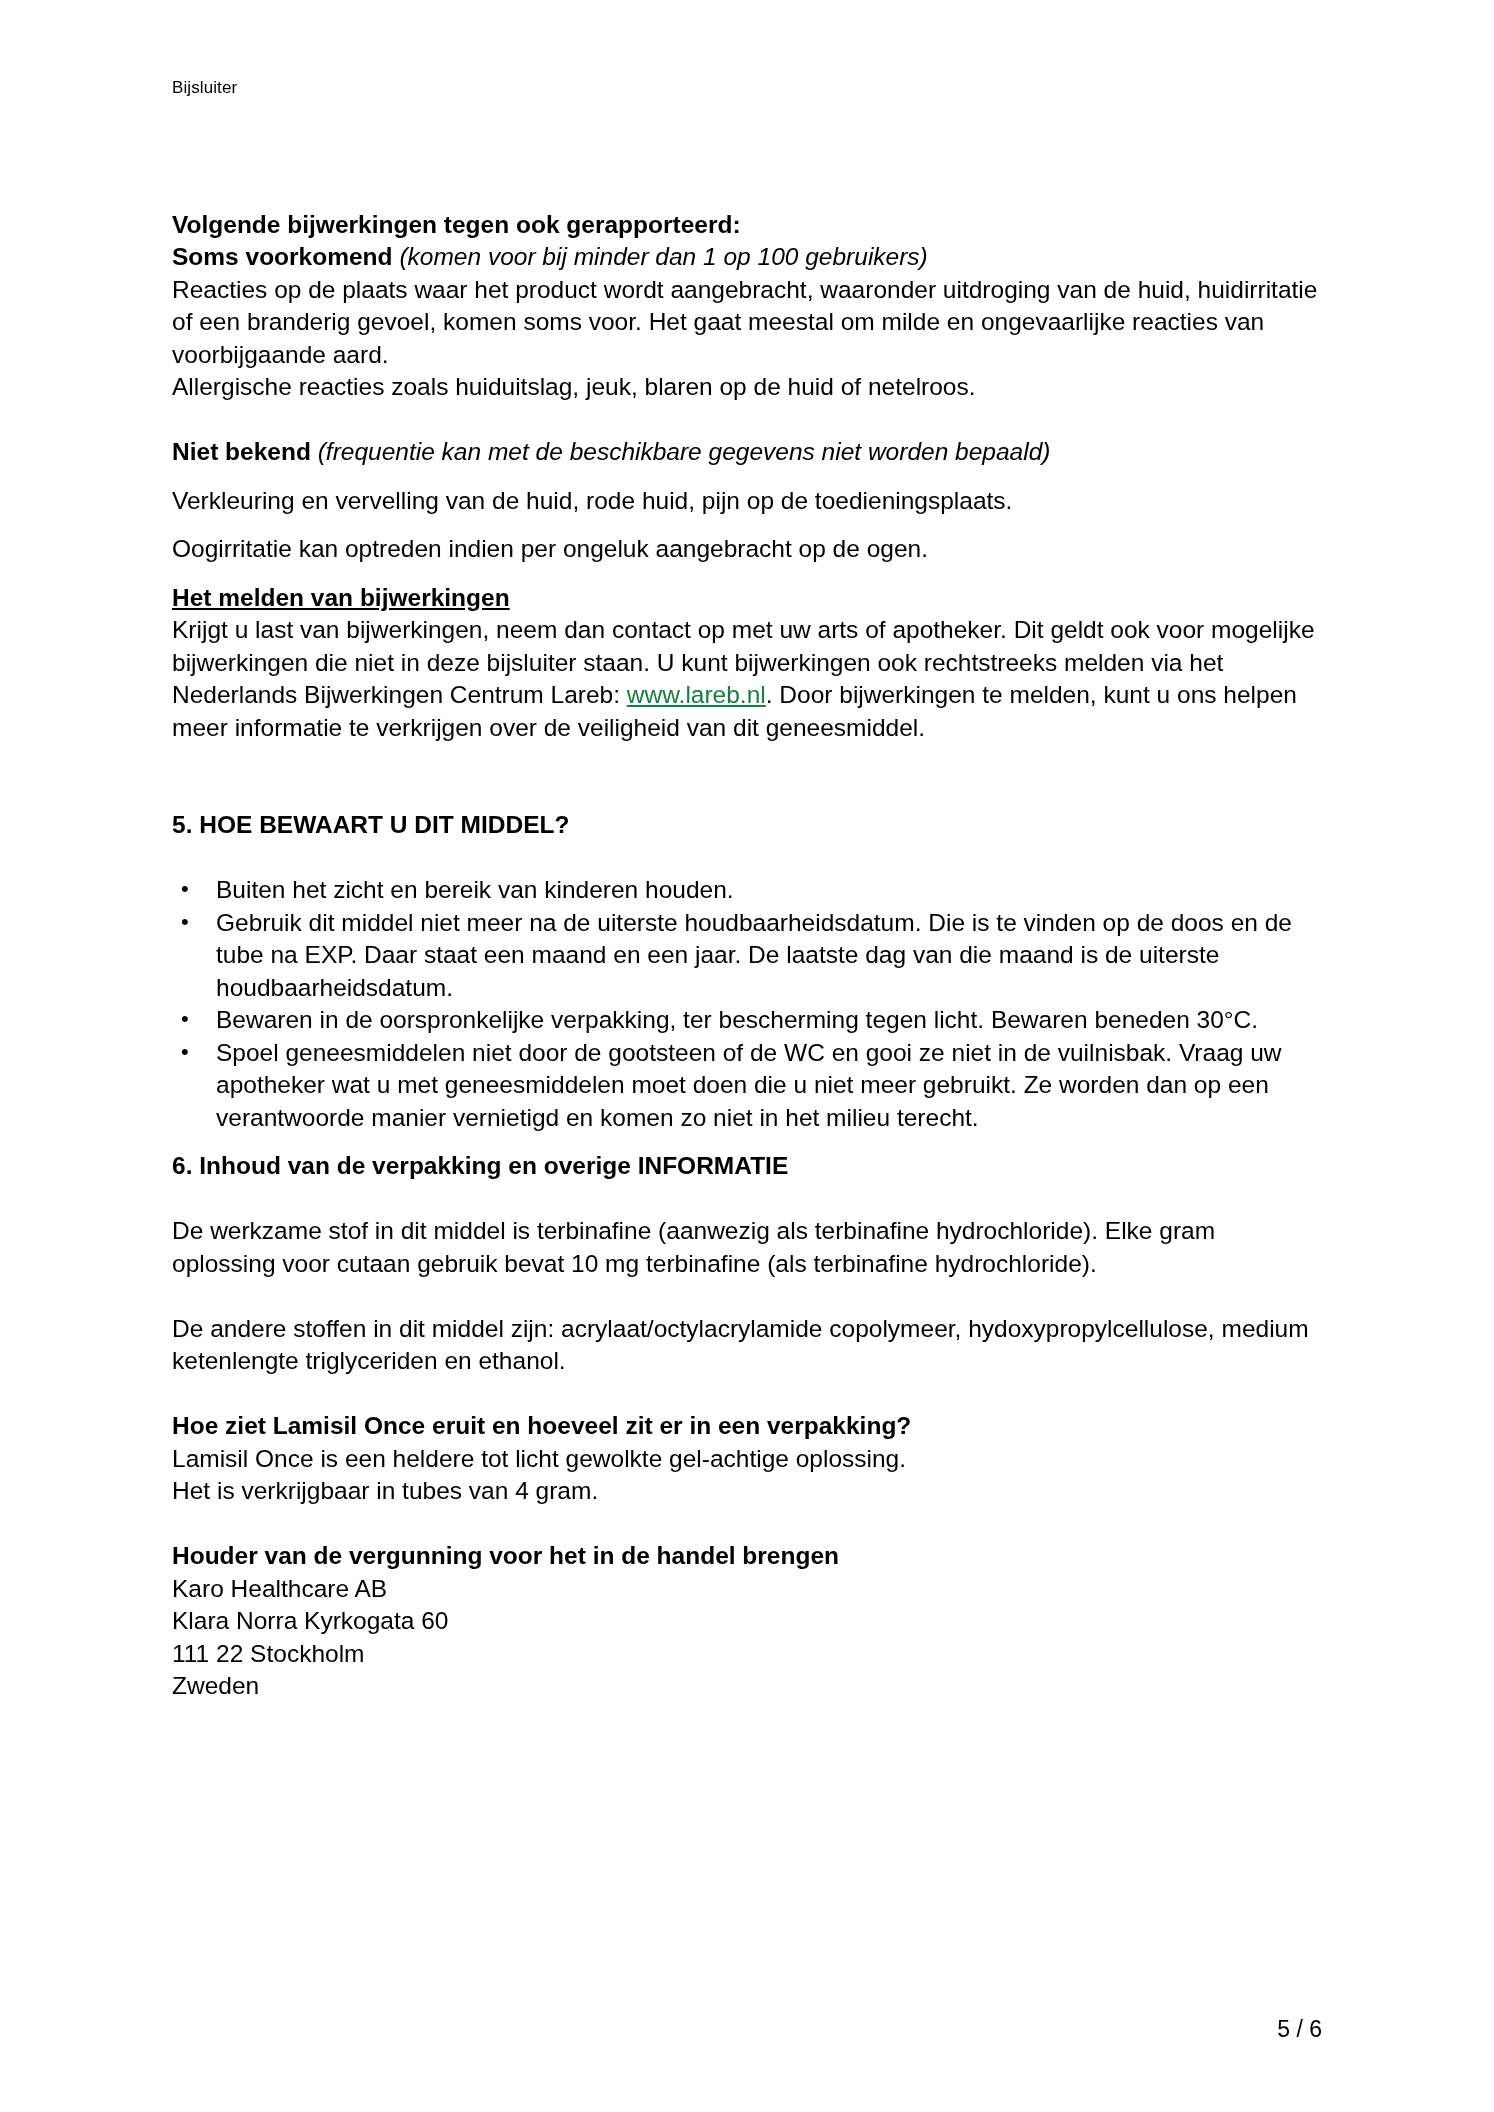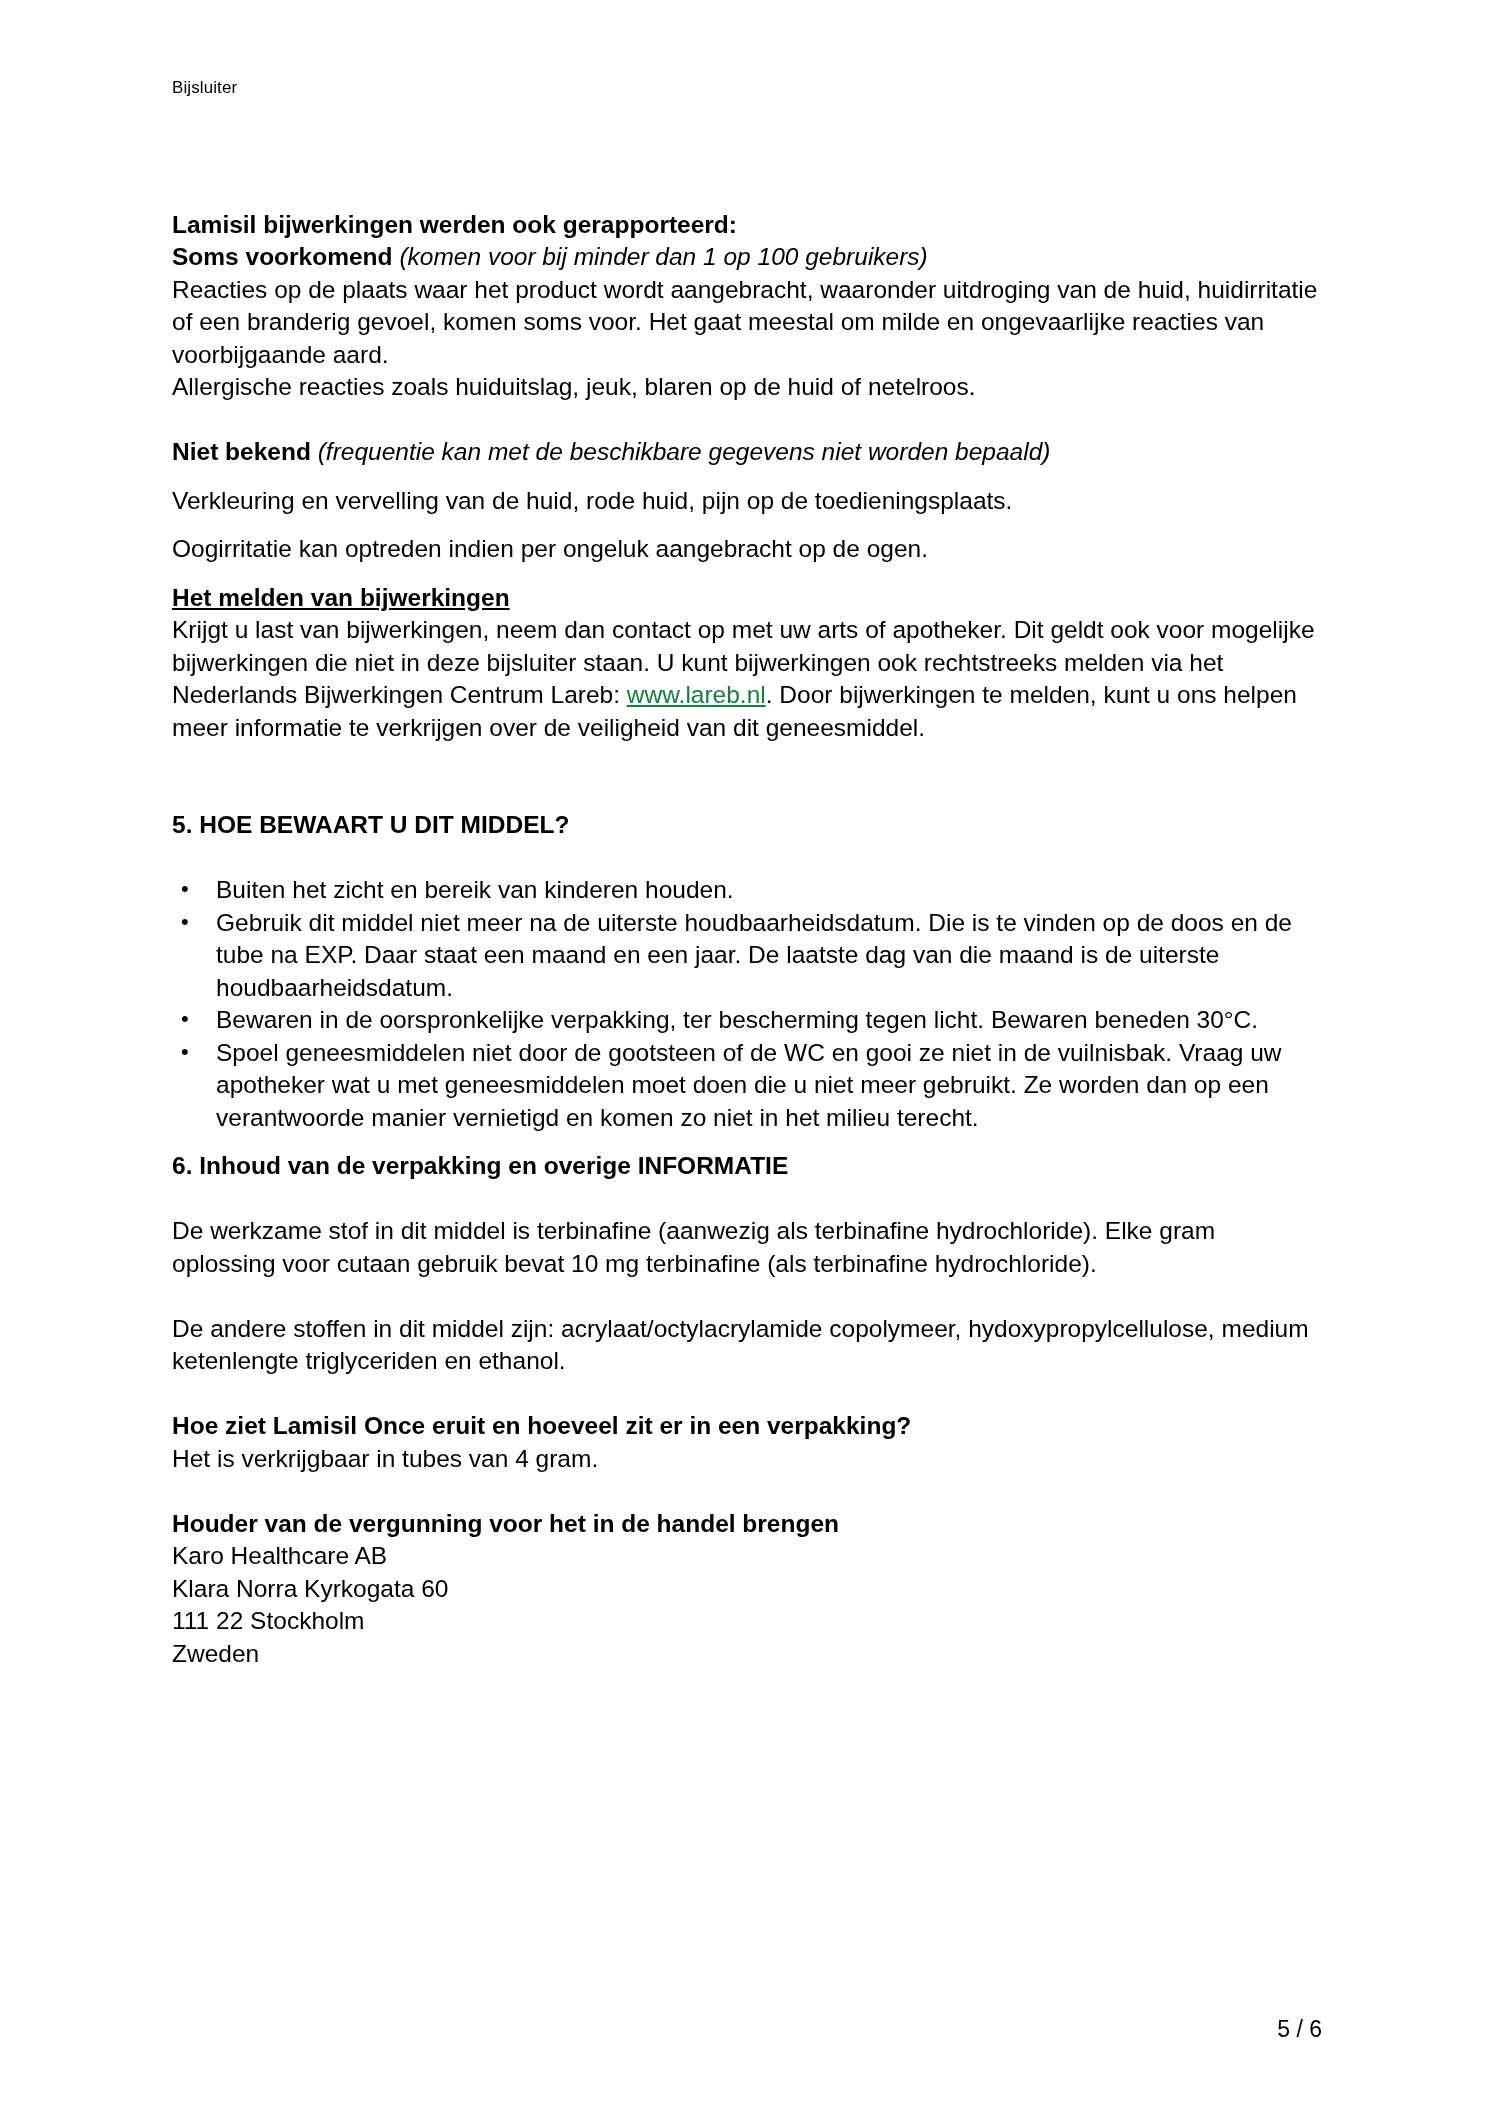--- a/index.html
+++ b/index.html
@@ -97,21 +97,21 @@
 
 <div class="page">
 
   <div class="header">Bijsluiter</div>
 
   <div class="content">
 
 
     <div class="blank"></div>
 
-    <p class="b">Lamisil bijwerkingen werden ook gerapporteerd:</p>
+    <p class="b">Volgende bijwerkingen tegen ook gerapporteerd:</p>
 
     <p><span class="b">Soms voorkomend</span> <span class="i">(komen voor bij minder dan 1 op 100 gebruikers)</span></p>
 
     <p>Reacties op de plaats waar het product wordt aangebracht, waaronder uitdroging van de huid, huidirritatie of een branderig gevoel, komen soms voor. Het gaat meestal om milde en ongevaarlijke reacties van voorbijgaande aard.</p>
 
     <p>Allergische reacties zoals huiduitslag, jeuk, blaren op de huid of netelroos.</p>
 
     <div class="blank"></div>
 
     <p><span class="b">Niet bekend</span> <span class="i">(frequentie kan met de beschikbare gegevens niet worden bepaald)</span></p>
@@ -154,20 +154,21 @@
     <p>De werkzame stof in dit middel is terbinafine (aanwezig als terbinafine hydrochloride). Elke gram oplossing voor cutaan gebruik bevat 10 mg terbinafine (als terbinafine hydrochloride).</p>
 
     <div class="blank"></div>
 
     <p>De andere stoffen in dit middel zijn: acrylaat/octylacrylamide copolymeer, hydoxypropylcellulose, medium ketenlengte triglyceriden en ethanol.</p>
 
     <div class="blank"></div>
 
     <p class="b">Hoe ziet Lamisil Once eruit en hoeveel zit er in een verpakking?</p>
 
+    <p>Lamisil Once is een heldere tot licht gewolkte gel-achtige oplossing.</p>
 
     <p>Het is verkrijgbaar in tubes van 4 gram.</p>
 
     <div class="blank"></div>
 
     <p class="b">Houder van de vergunning voor het in de handel brengen</p>
 
     <p>Karo Healthcare AB</p>
     <p>Klara Norra Kyrkogata 60</p>
     <p>111 22 Stockholm</p>

